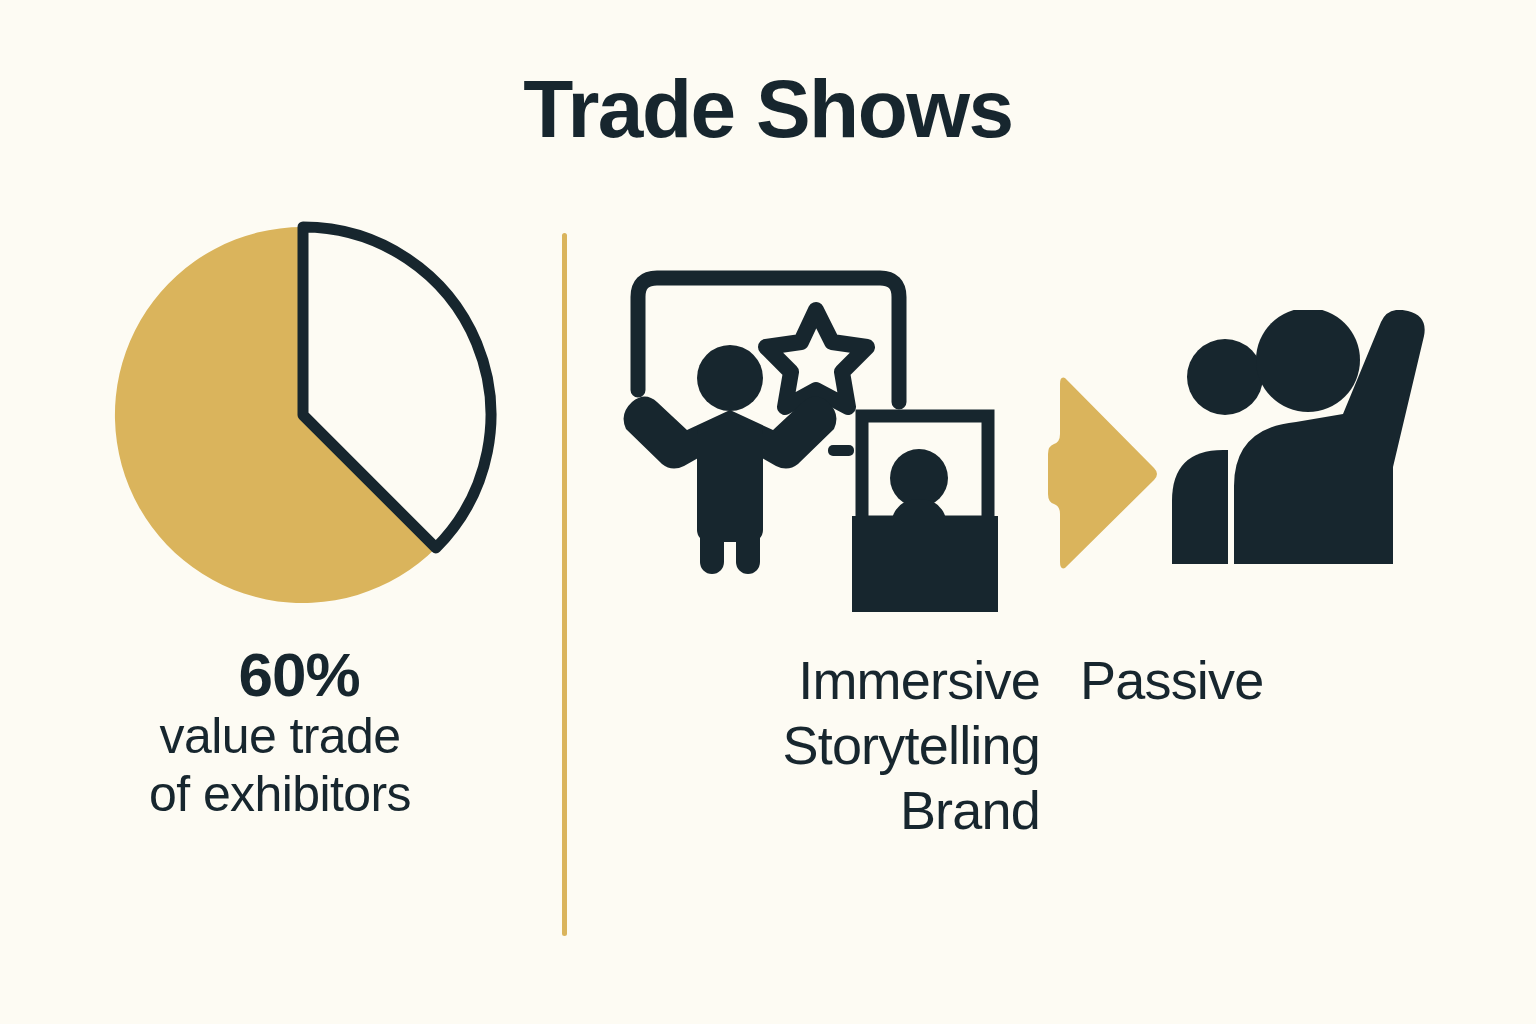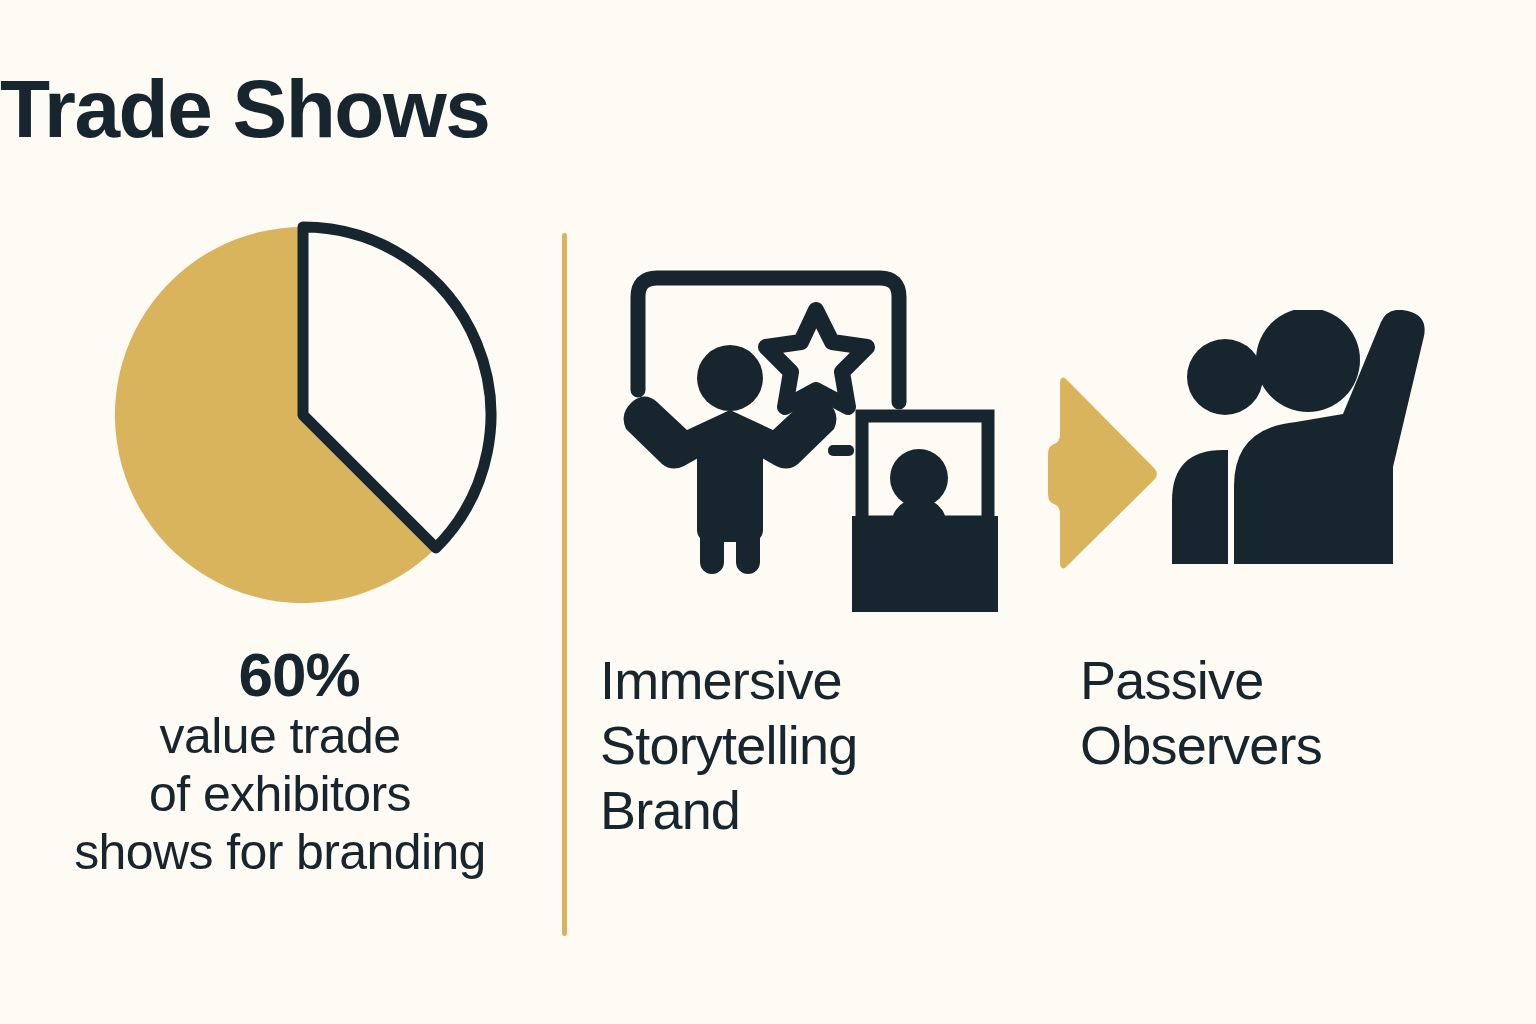--- a/index.html
+++ b/index.html
@@ -23,20 +23,21 @@
     height: 1024px;
     background: #fdfbf3;
   }
 
   
   #title {
     position: absolute;
     top: 68px;
     left: 0;
     width: 1536px;
+    text-align: center;
     font-size: 82px;
     font-weight: 700;
     letter-spacing: -1.5px;
     color: #17262e;
     line-height: 1;
   }
 
   
   #divider {
     position: absolute;
@@ -105,21 +106,21 @@
     top: 0px;
     width: 420px;
     height: 380px;
   }
 
   #middle-label {
     position: absolute;
     left: 0px;
     top: 398px;
     width: 440px;
-    text-align: left;
+    text-align: right;
   }
 
   
   #right-panel {
     position: absolute;
     left: 1040px;
     top: 300px;
     width: 460px;
     height: 630px;
   }
@@ -174,21 +175,20 @@
         <path d="M 195 195 L 195 7 A 188 188 0 1 0 327.9 327.9 Z" fill="#dab45c"></path>
 
         <path d="M 195 195 L 195 7 A 188 188 0 0 1 327.9 327.9 Z" fill="#fdfbf3" stroke="#17262e" stroke-width="11" stroke-linejoin="round"></path>
       </svg>
     </div>
 
     <div id="stat-block">
       <div id="stat-value">60%</div>
       <div class="stat-line">value trade</div>
       <div class="stat-line">of exhibitors</div>
-      <div class="stat-line">shows for branding</div>
     </div>
 
   </div>
 
   <div id="middle-panel">
 
     <div id="middle-icon">
       <svg viewBox="0 0 420 380" width="420" height="380" fill="#17262e">
 
         <path d="M 30 140 L 30 47 Q 30 28 49 28 L 272 28 Q 291 28 291 47 L 291 152" fill="none" stroke="#17262e" stroke-width="15" stroke-linecap="round"></path>
@@ -246,18 +246,17 @@
 
         <path d="M 66 254 L 66 176 Q 66 118 128 112
                  L 175 104
                  L 213 12 Q 220 -4 240 1 Q 260 6 256 26
                  L 225 157 L 225 254 Z"></path>
       </svg>
     </div>
 
     <div id="right-label">
       <div class="cap-line">Passive</div>
-      <div class="cap-line">Observers</div>
     </div>
 
   </div>
 
 </div>
 
 </body></html>

